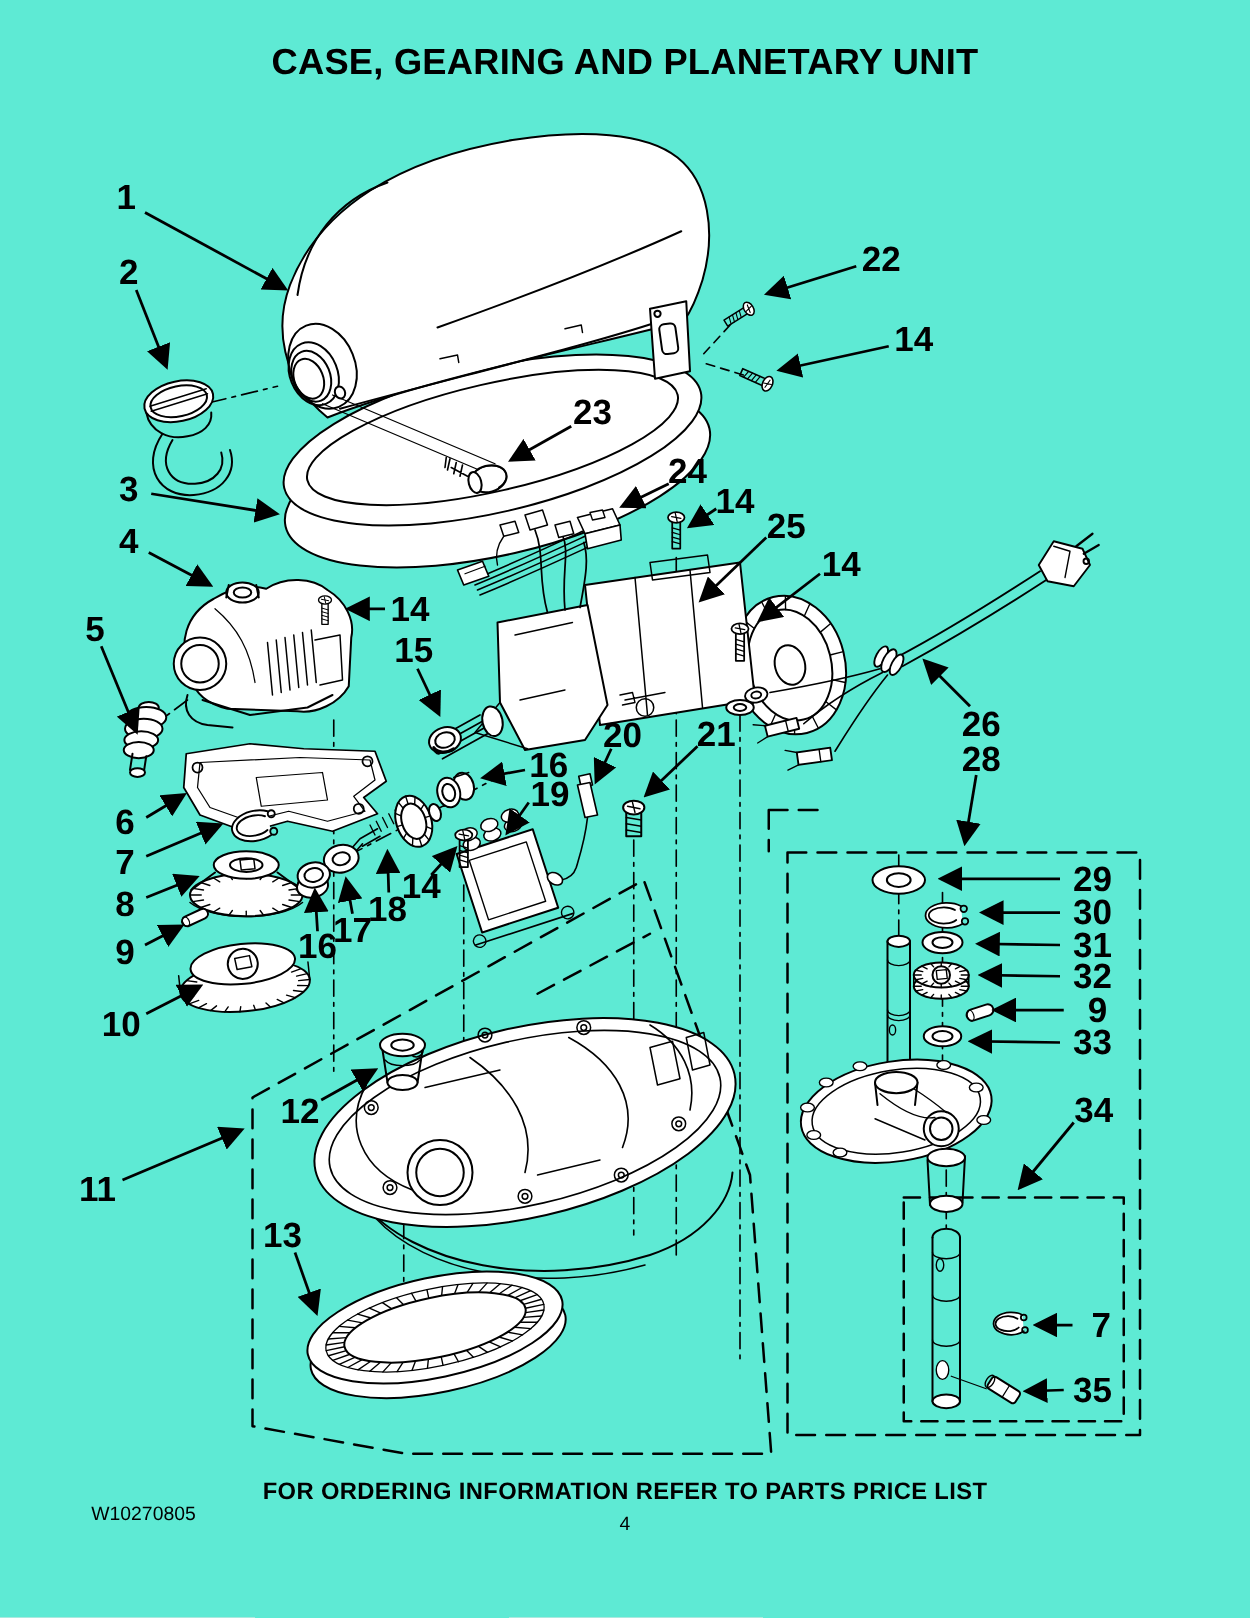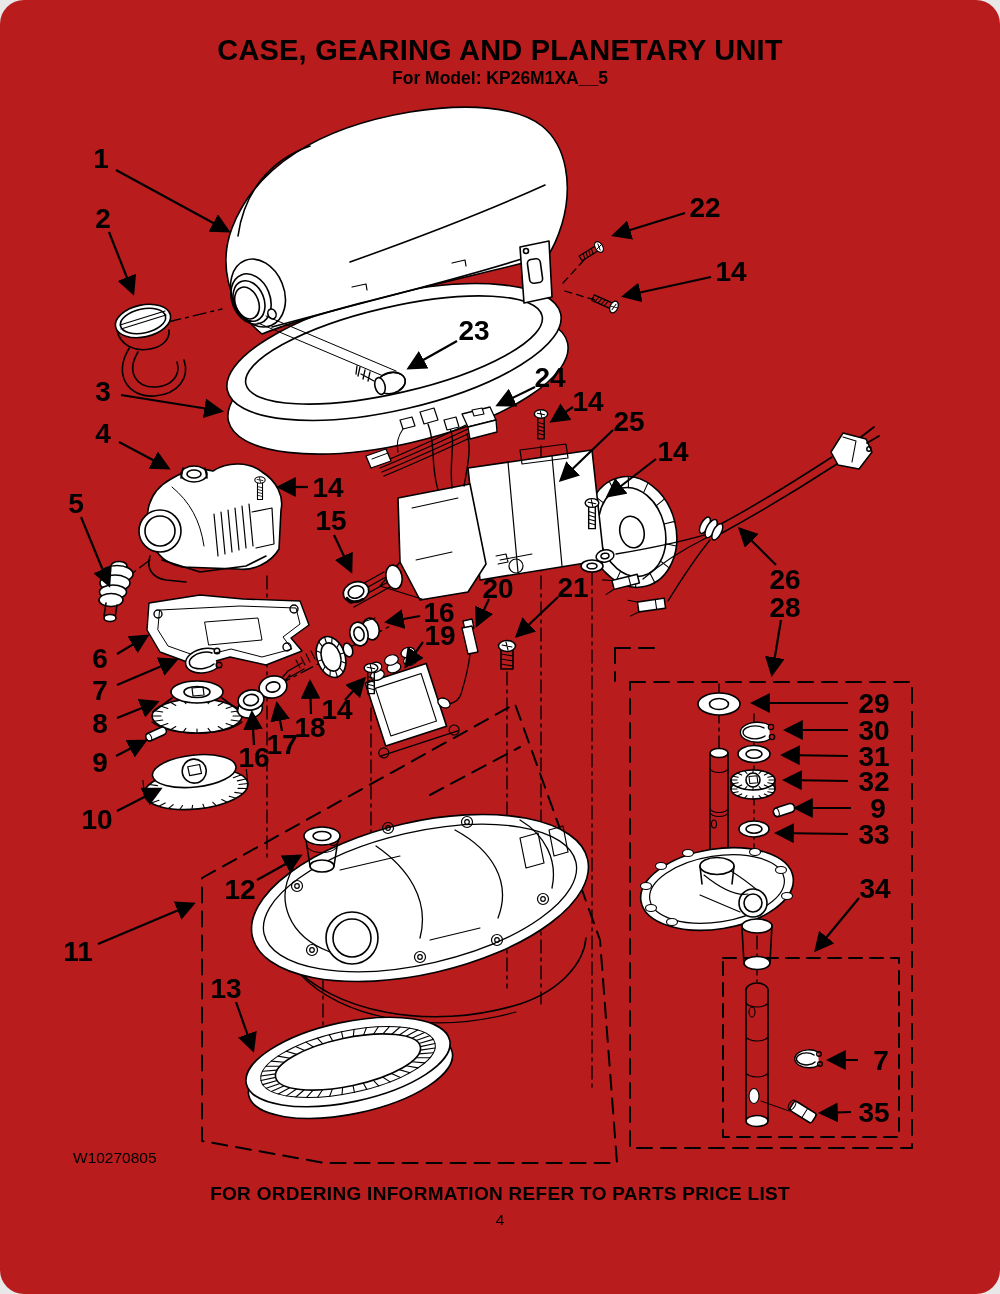--- a/index.html
+++ b/index.html
@@ -1,36 +1,35 @@
 <!DOCTYPE html>
 <html><head>
 <meta charset="utf-8">
 <style>
   html,body{margin:0;padding:0;background:#e8e8e8;}
-  #page{position:relative;width:1000px;height:1294px;background:#b91c1c;
-        font-family:"Liberation Sans",sans-serif;overflow:hidden;margin:0 auto;border-radius:24px;}
+  #page{position:relative;width:1000px;height:1294px;background:#5eead4;
+        font-family:"Liberation Sans",sans-serif;overflow:hidden;margin:0 auto;}
   .hdr-title{position:absolute;top:34px;left:0;width:1000px;text-align:center;
              font-size:29px;font-weight:bold;color:#000;letter-spacing:0.2px;}
   .hdr-model{position:absolute;top:68px;left:0;width:1000px;text-align:center;
              font-size:17.5px;font-weight:bold;color:#000;}
   .order-note{position:absolute;top:1183px;left:0;width:1000px;text-align:center;
               font-size:19px;font-weight:bold;color:#000;letter-spacing:0.3px;}
-  .docnum{position:absolute;top:1149px;left:73px;font-size:15.5px;color:#000;}
+  .docnum{position:absolute;top:1203px;left:73px;font-size:15.5px;color:#000;}
   .pagenum{position:absolute;top:1211px;left:0;width:1000px;text-align:center;
            font-size:15.5px;color:#000;}
   svg{position:absolute;top:0;left:0;}
   .callout{font-family:"Liberation Sans",sans-serif;font-size:28px;font-weight:bold;
            fill:#000;text-anchor:middle;}
 </style>
 </head>
 <body>
 
 <div id="page">
   <div class="hdr-title">CASE, GEARING AND PLANETARY UNIT</div>
-  <div class="hdr-model">For Model: KP26M1XA__5</div>
 
   <svg id="diagram" width="1000" height="1294" viewBox="0 0 1000 1294">
     <defs>
       <marker id="ah" viewBox="0 0 10 10" refX="8.5" refY="5" markerWidth="9" markerHeight="9" orient="auto">
         <path d="M0,0 L10,5 L0,10 Z" fill="#000"></path>
       </marker>
       <g id="sym-screw" stroke="#000" fill="#fff" stroke-width="1.5">
         <path d="M-3.5,4 L-3.5,27 M3.5,4 L3.5,27 M-3.5,27 L3.5,27"></path>
         <path d="M-3.5,9 L3.5,11 M-3.5,13 L3.5,15 M-3.5,17 L3.5,19 M-3.5,21 L3.5,23" stroke-width="1.1"></path>
         <ellipse cx="0" cy="0" rx="7.2" ry="4.6"></ellipse>

